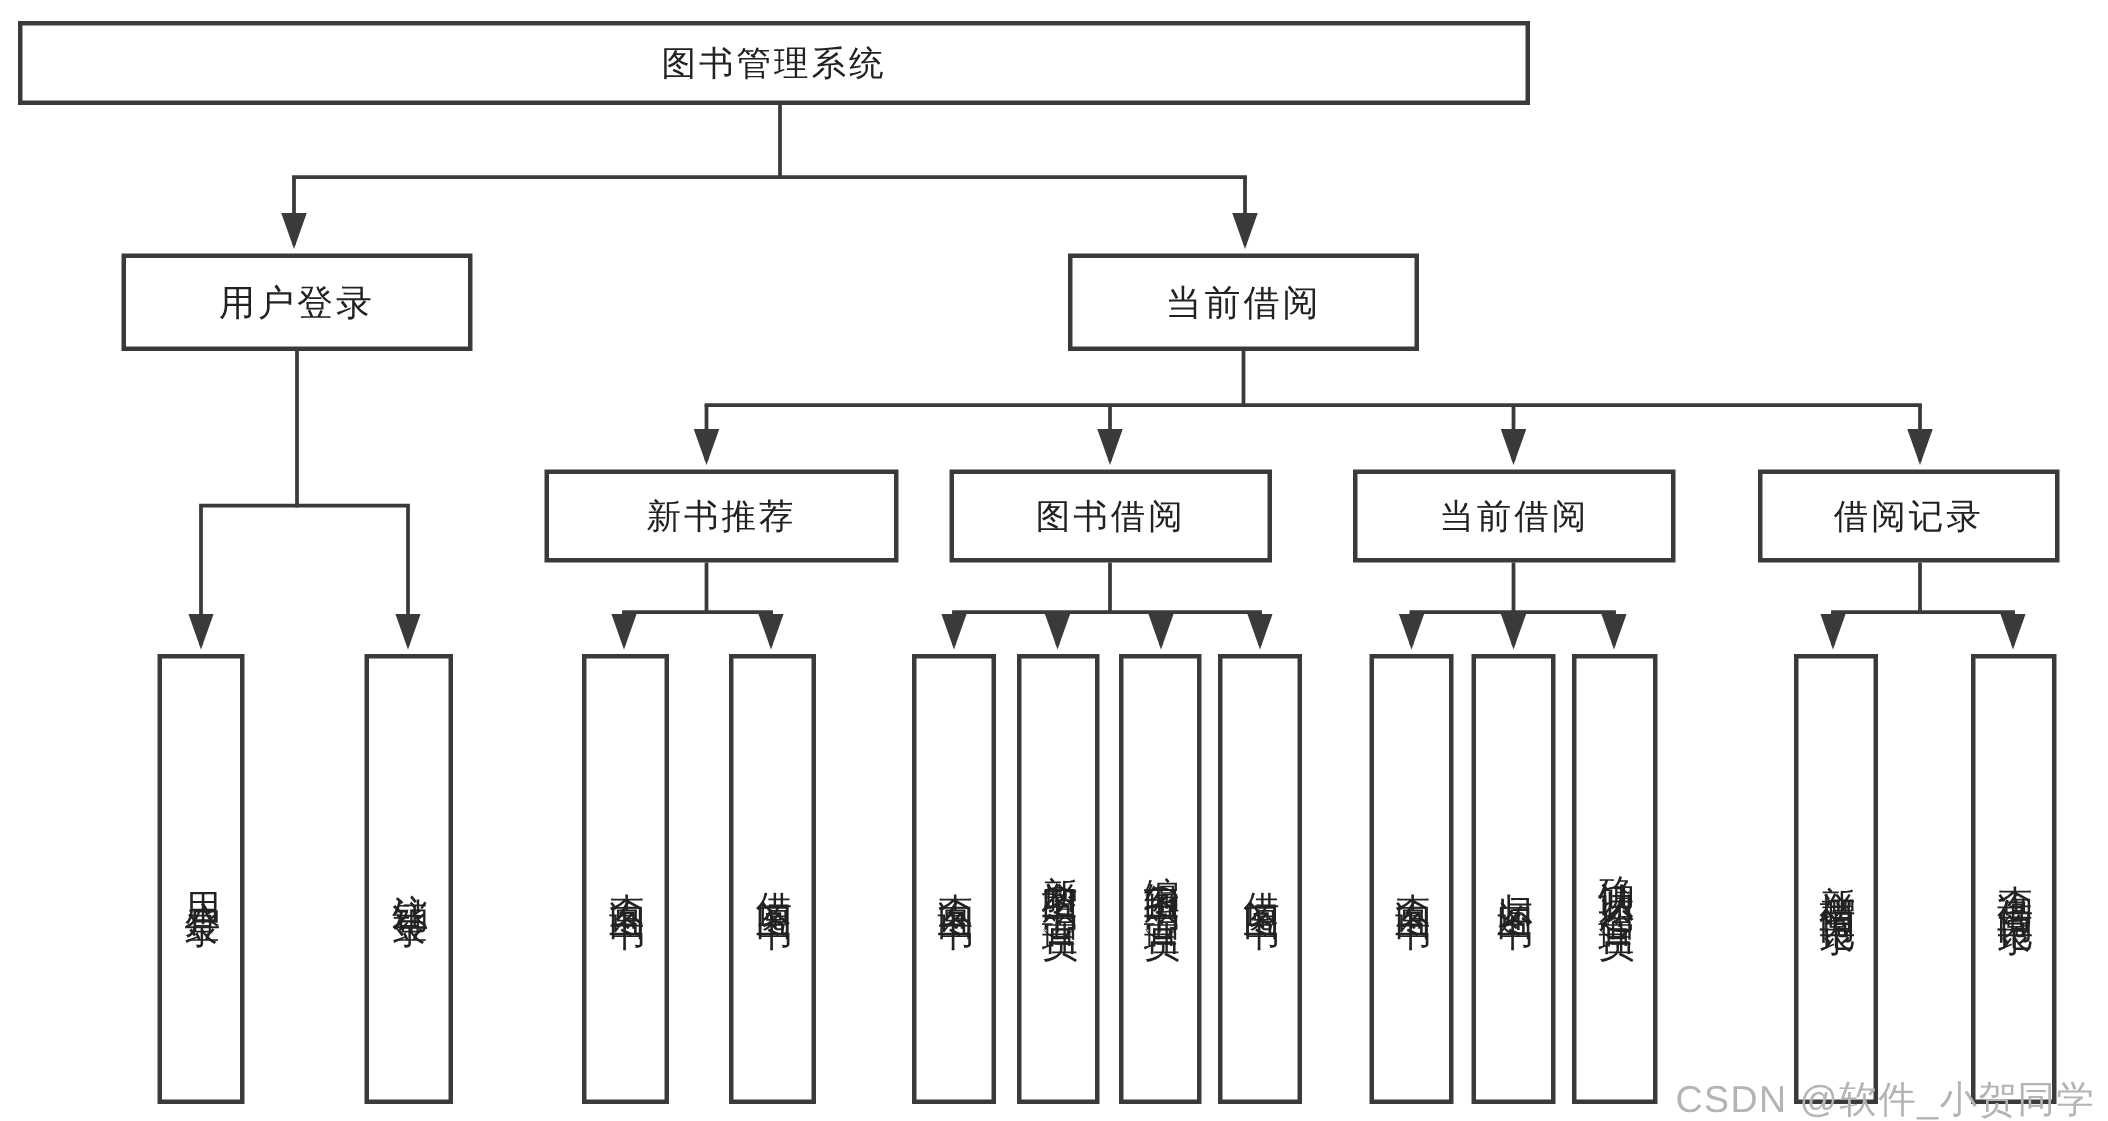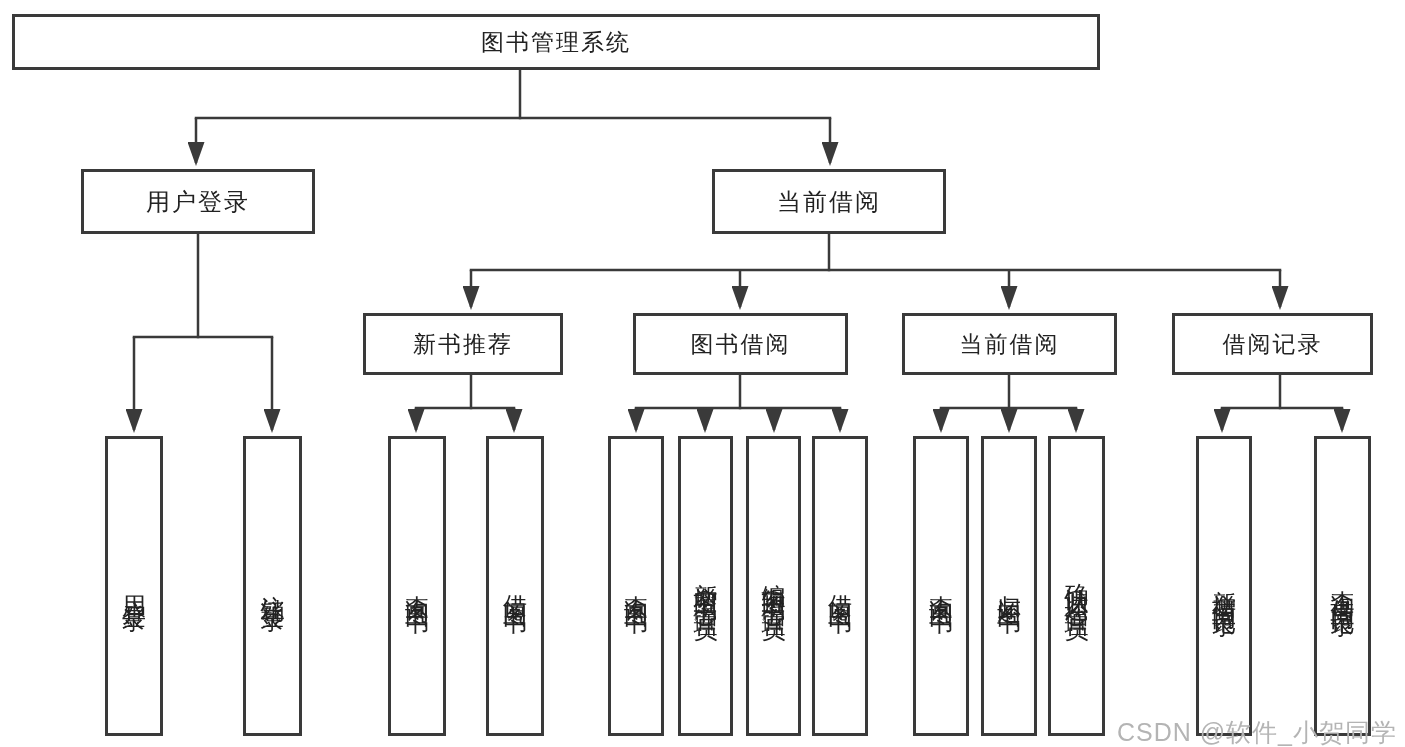--- a/index.html
+++ b/index.html
@@ -28,21 +28,21 @@
     border: 3px solid #3a3a3a;
     background: #ffffff;
     display: flex;
     align-items: center;
     justify-content: center;
     color: #222222;
     z-index: 2;
     text-align: center;
   }
   .node.root {
-    left: 12px;  top: 14px;  width: 1088px; height: 56px;
+    left: 12px;  top: 14px;  width: 1008px; height: 56px;
     font-size: 23px; letter-spacing: 2px;
   }
   .node.lvl2 {
     top: 169px; height: 65px; width: 234px;
     font-size: 24px; letter-spacing: 2px;
   }
   .node.lvl3 {
     top: 313px; height: 62px;
     font-size: 23px; letter-spacing: 2px;
   }
@@ -136,21 +136,21 @@
   </svg>
 
   <div class="node root">图书管理系统</div>
 
   <div class="node lvl2" style="left:81px">用户登录</div>
   <div class="node lvl2" style="left:712px">当前借阅</div>
 
   <div class="node leaf" style="left:105px;width:58px">用户登录</div>
   <div class="node leaf" style="left:243px;width:59px">注销登录</div>
 
-  <div class="node lvl3" style="left:363px;width:200px">新书推荐</div>
+  <div class="node lvl3" style="left:363px;width:236px">新书推荐</div>
   <div class="node lvl3" style="left:902px;width:215px">当前借阅</div>
   <div class="node lvl3" style="left:633px;width:215px">图书借阅</div>
   <div class="node lvl3" style="left:1172px;width:201px">借阅记录</div>
 
   <div class="node leaf" style="left:388px;width:58px">查询图书</div>
   <div class="node leaf" style="left:486px;width:58px">借阅图书</div>
 
   <div class="node leaf" style="left:608px;width:56px">查询图书</div>
   <div class="node leaf" style="left:678px;width:55px">新增图书（管理员）</div>
   <div class="node leaf" style="left:746px;width:55px">编辑图书（管理员）</div>

